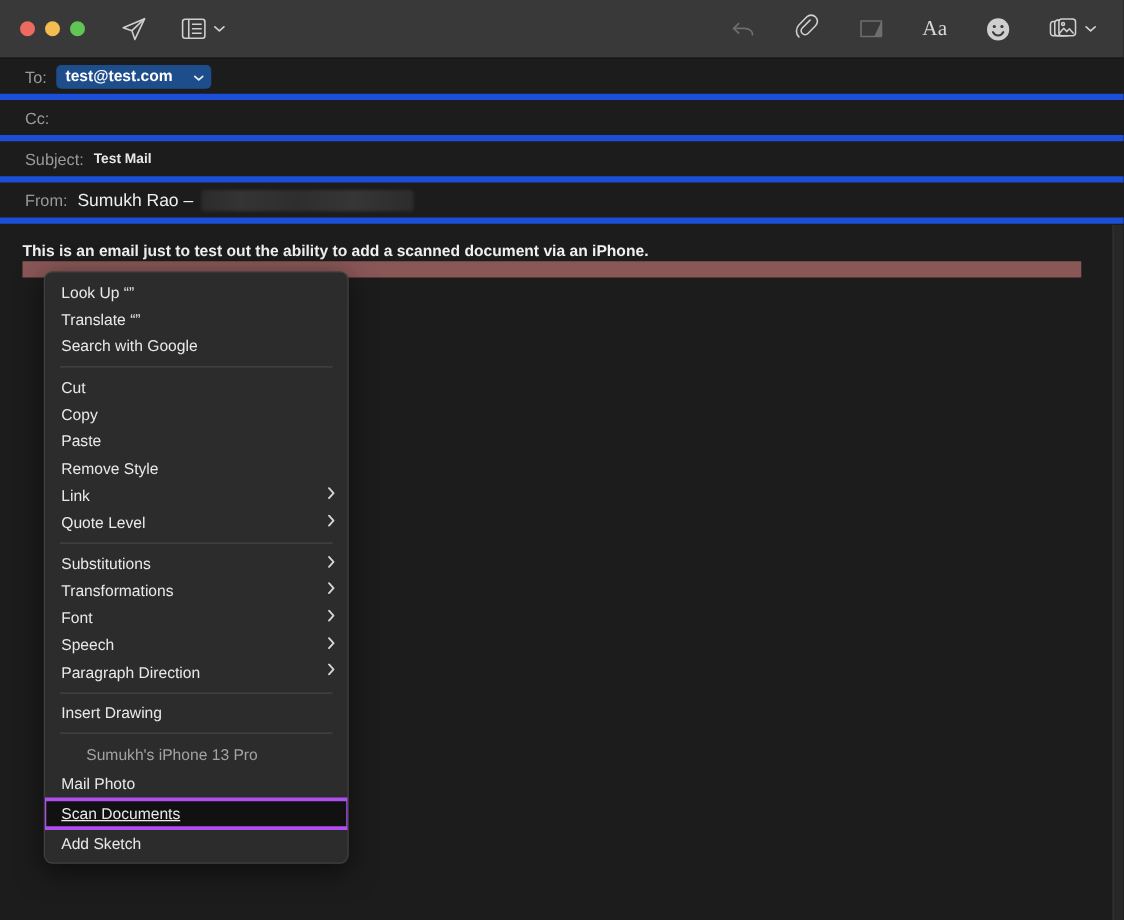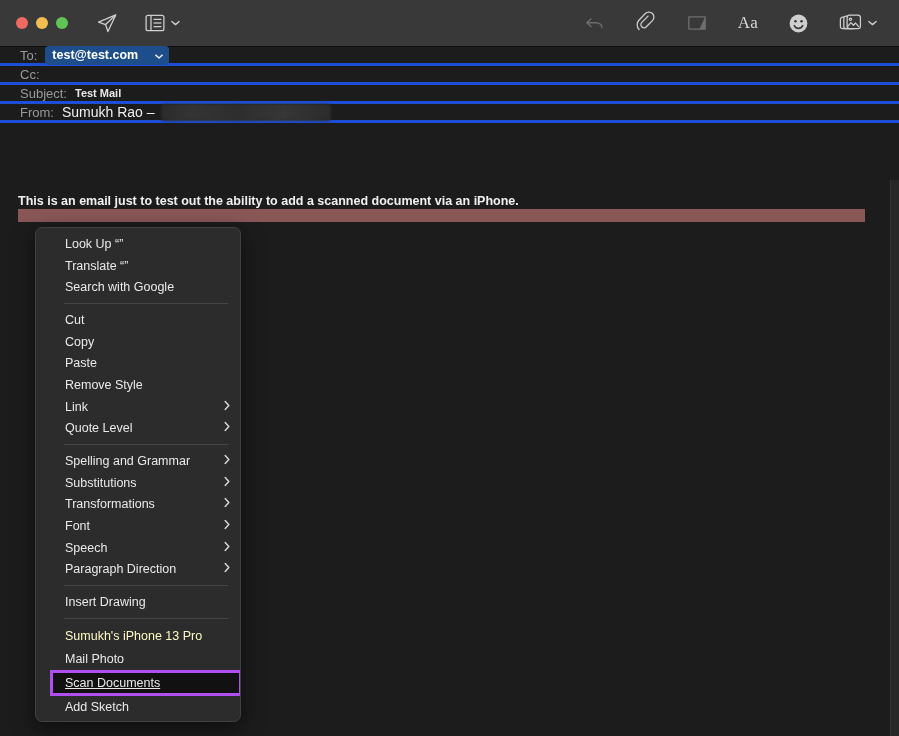--- a/index.html
+++ b/index.html
@@ -86,24 +86,24 @@
   }
 
   
   .headers {
     position: absolute;
     top: 47px; left: 0;
     width: 899px;
   }
   .hrow {
     position: relative;
-    height: 19px;
-    display: flex;
-    align-items: center;
-    border-bottom: 3px solid #1d4ed8;
+    height: 33px;
+    display: flex;
+    align-items: center;
+    border-bottom: 5px solid #1d4ed8;
     padding-left: 20px;
   }
   .hlabel {
     font-size: 13px;
     color: #9a9a9a;
     margin-right: 8px;
   }
   .hvalue {
     font-size: 13px;
     color: #e8e8e8;
@@ -169,26 +169,26 @@
     top: 29px; left: 18px;
     width: 847px;
     height: 13px;
     background: #8a5757;
   }
 
   
   .ctx-menu {
     position: absolute;
     left: 35px;
-    top: 227px;
-    width: 206px;
+    top: 217px;
+    width: 244px;
     background: #2c2c2c;
     border: 1px solid #404040;
     border-radius: 7px;
-    padding: 5px 0 4px 16px;
+    padding: 5px 0 4px 0;
     box-shadow: 0 6px 22px rgba(0,0,0,.55);
     overflow: hidden;
   }
   .mi {
     position: relative;
     height: 21.7px;
     display: flex;
     align-items: center;
     padding: 0 10px 0 13px;
     font-size: 12.5px;
@@ -197,22 +197,23 @@
     cursor: default;
   }
   .mi .mlabel { flex: 1; }
   .mi .chev {
     color: #d5d5d5;
     font-size: 11px;
     font-weight: bold;
     transform: translateY(-.5px);
   }
   .mi.header-item {
-    color: #fef9c3;
+    color: #a3a3a3;
     height: 24px;
+    margin-left: 20px;
   }
   .msep {
     height: 1px;
     background: #454545;
     margin: 5px 12px 5px 12px;
   }
   .mi.highlighted {
     background: #111111;
     outline: 3px solid #b14ef0;
     outline-offset: -1px;
@@ -386,26 +387,20 @@
           </svg></span>
       </div>
       <div class="mi">
         <span class="mlabel">Quote Level</span>
         <span class="chev"><svg width="6" height="10" viewBox="0 0 6 10" fill="none" stroke="currentColor" stroke-width="1.5" stroke-linecap="round" stroke-linejoin="round">
             <path d="M1.2 1 4.8 5 1.2 9"></path>
           </svg></span>
       </div>
       <div class="msep"></div>
       <div class="mi">
-        <span class="mlabel">Spelling and Grammar</span>
-        <span class="chev"><svg width="6" height="10" viewBox="0 0 6 10" fill="none" stroke="currentColor" stroke-width="1.5" stroke-linecap="round" stroke-linejoin="round">
-            <path d="M1.2 1 4.8 5 1.2 9"></path>
-          </svg></span>
-      </div>
-      <div class="mi">
         <span class="mlabel">Substitutions</span>
         <span class="chev"><svg width="6" height="10" viewBox="0 0 6 10" fill="none" stroke="currentColor" stroke-width="1.5" stroke-linecap="round" stroke-linejoin="round">
             <path d="M1.2 1 4.8 5 1.2 9"></path>
           </svg></span>
       </div>
       <div class="mi">
         <span class="mlabel">Transformations</span>
         <span class="chev"><svg width="6" height="10" viewBox="0 0 6 10" fill="none" stroke="currentColor" stroke-width="1.5" stroke-linecap="round" stroke-linejoin="round">
             <path d="M1.2 1 4.8 5 1.2 9"></path>
           </svg></span>

